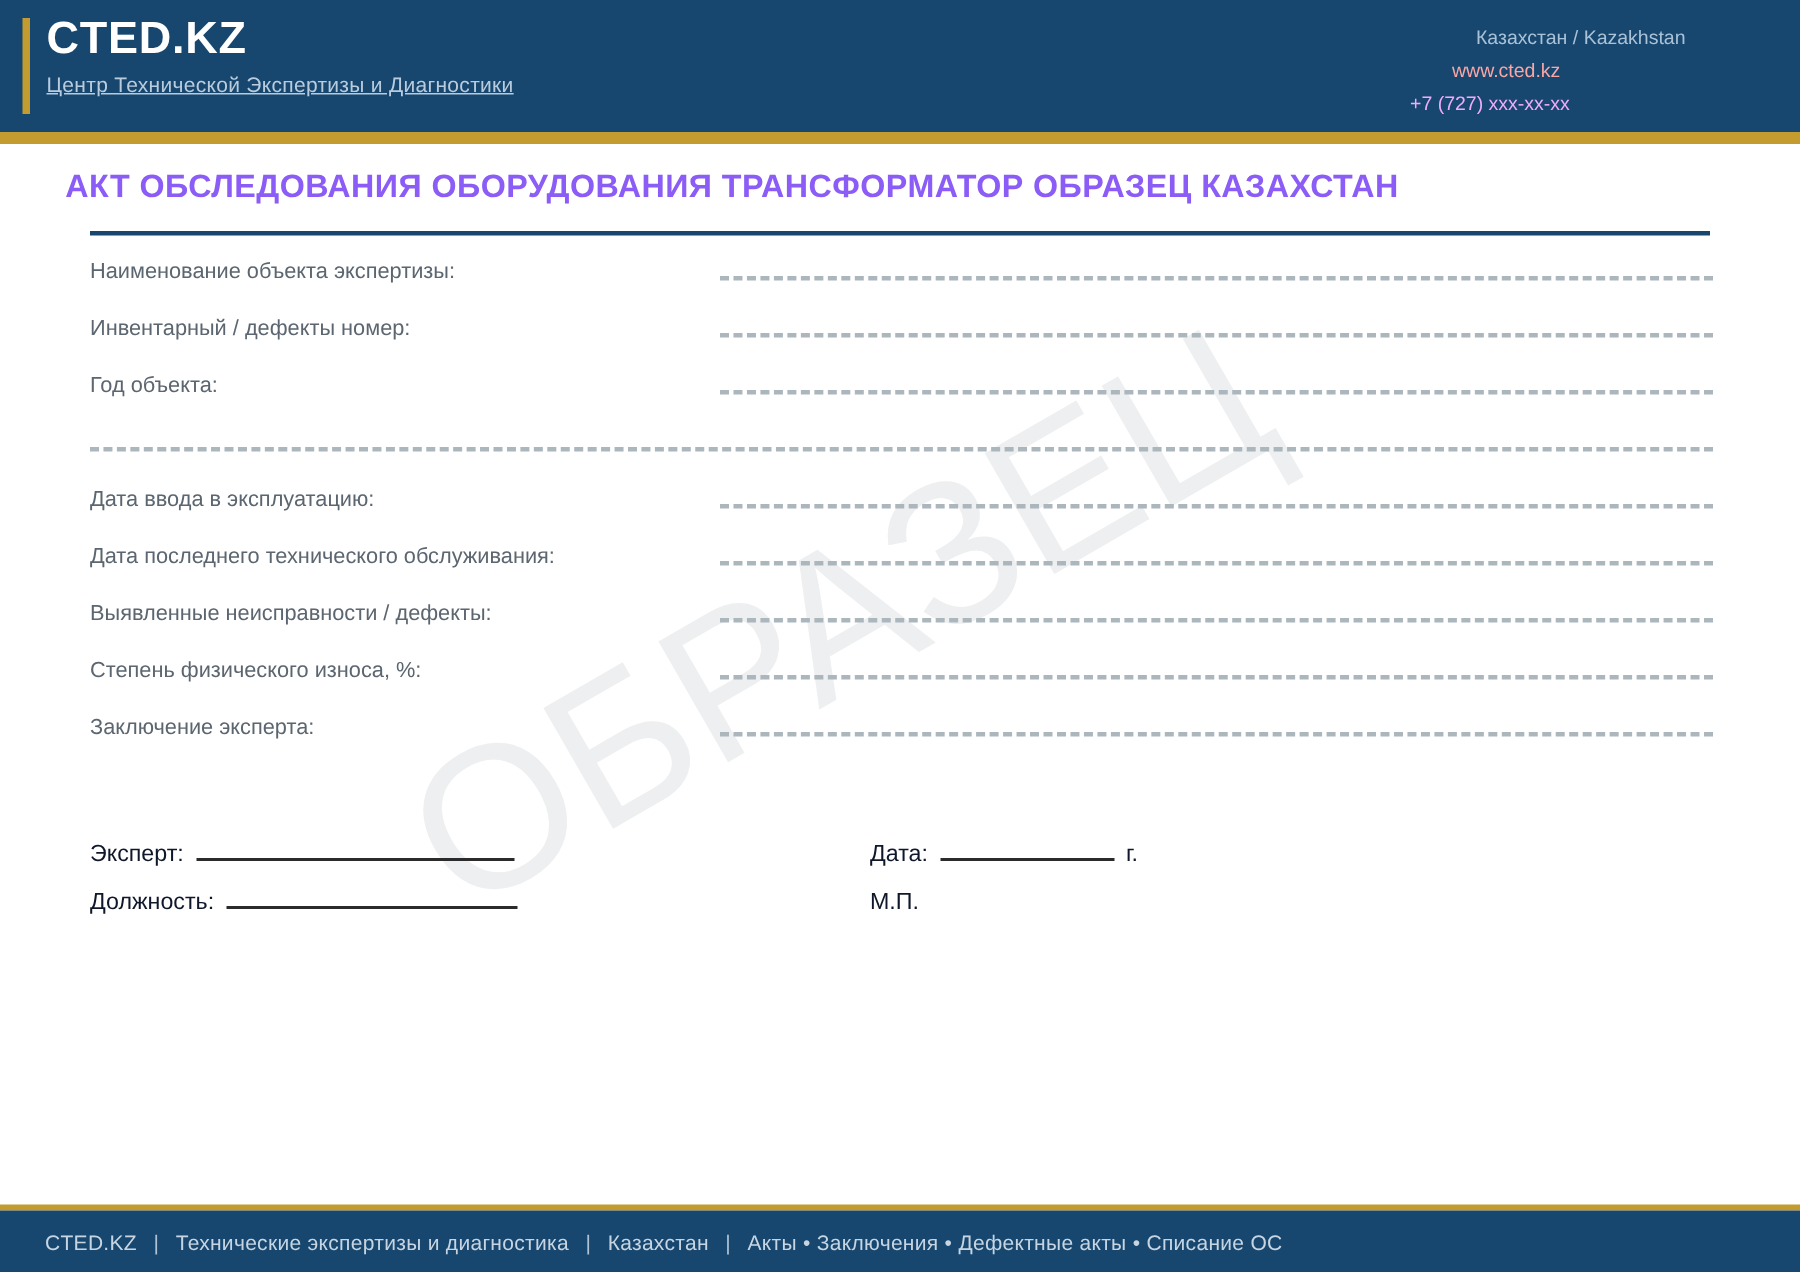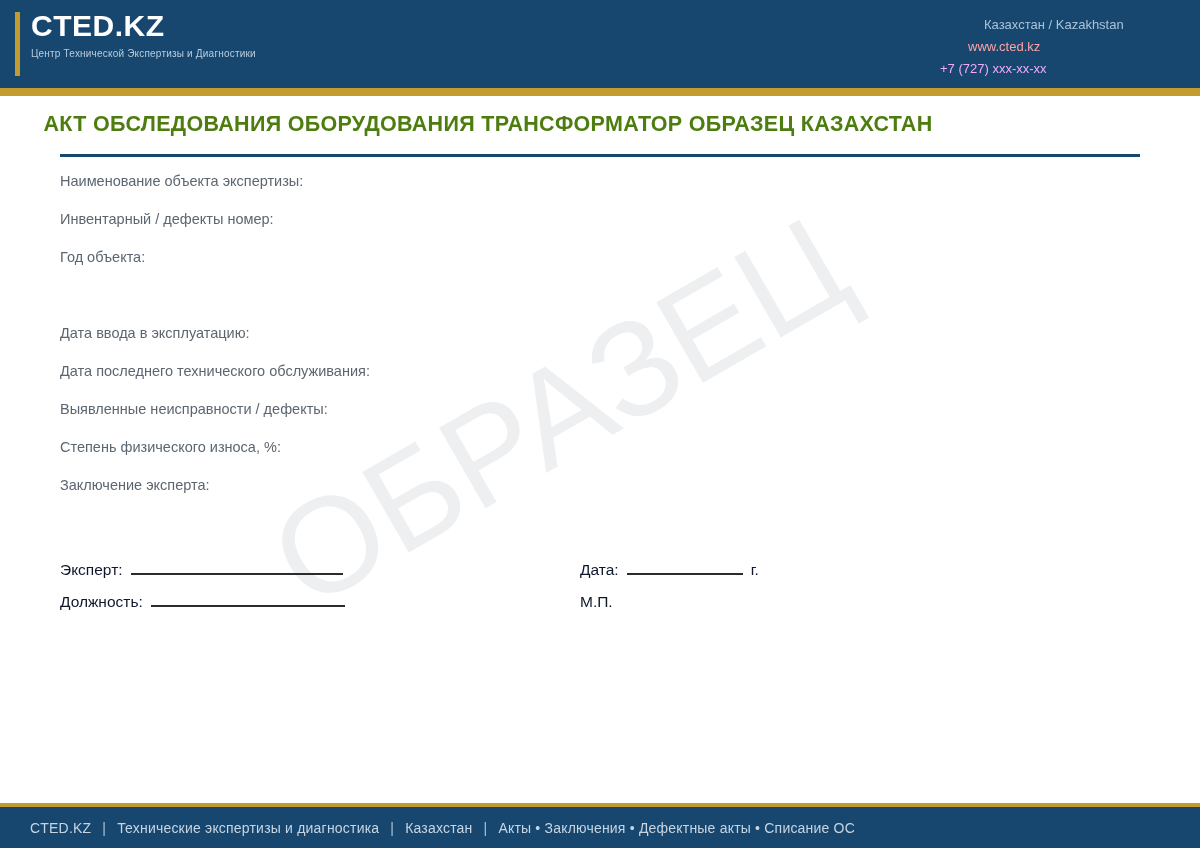--- a/index.html
+++ b/index.html
@@ -19,51 +19,51 @@
   .brand-accent {
     position:absolute; left:15px; top:12px; width:5px; height:64px;
     background:#C39B2F;
   }
   .logo-text {
     position:absolute; left:31px; top:9px;
     font-size:30px; font-weight:700; color:#ffffff; letter-spacing:0.5px;
   }
   .logo-subtitle {
     position:absolute; left:31px; top:48px;
-    font-size:10px; color:#B9CCDE; letter-spacing:0.2px;
+    font-size:14px; color:#B9CCDE; letter-spacing:0.2px;text-decoration:underline;
   }
   .header-contacts {
     position:absolute; left:940px; top:14px;
     font-size:13px; line-height:22px;
   }
   .hc-region { color:#A9C2D8;margin-left:44px; }
   .hc-site   { color:#fca5a5; cursor:pointer;margin-left:28px; }
   .hc-phone  { color:#f0abfc; }
 
   .gold-strip {
     position:absolute; top:88px; left:0; width:1200px; height:8px;
     background:#C39B2F;
   }
 
   
   .doc-title {
     position:absolute; top:112px; left:0; width:976px;
     text-align:center; font-size:21.5px; font-weight:700;
-    color:#4d7c0f; letter-spacing:0.3px;
+    color:#8b5cf6; letter-spacing:0.3px;
   }
   .title-rule {
     position:absolute; top:154px; left:60px; width:1080px; height:3px;
     background:#17476F;
   }
 
   
   .fields {
     position:absolute; top:172px; left:60px; width:1082px; z-index:2;
   }
-  .field-row { display:flex; height:38px; align-items:flex-start;flex-direction:column; }
+  .field-row { display:flex; height:38px; align-items:flex-start; }
   .field-label {
     width:420px; flex:0 0 420px;
     font-size:14.5px; line-height:18px; color:#5C6670;
   }
   .field-line {
     flex:1; height:15px;
     border-bottom:3px dashed #ABB6BD;
   }
 
   

